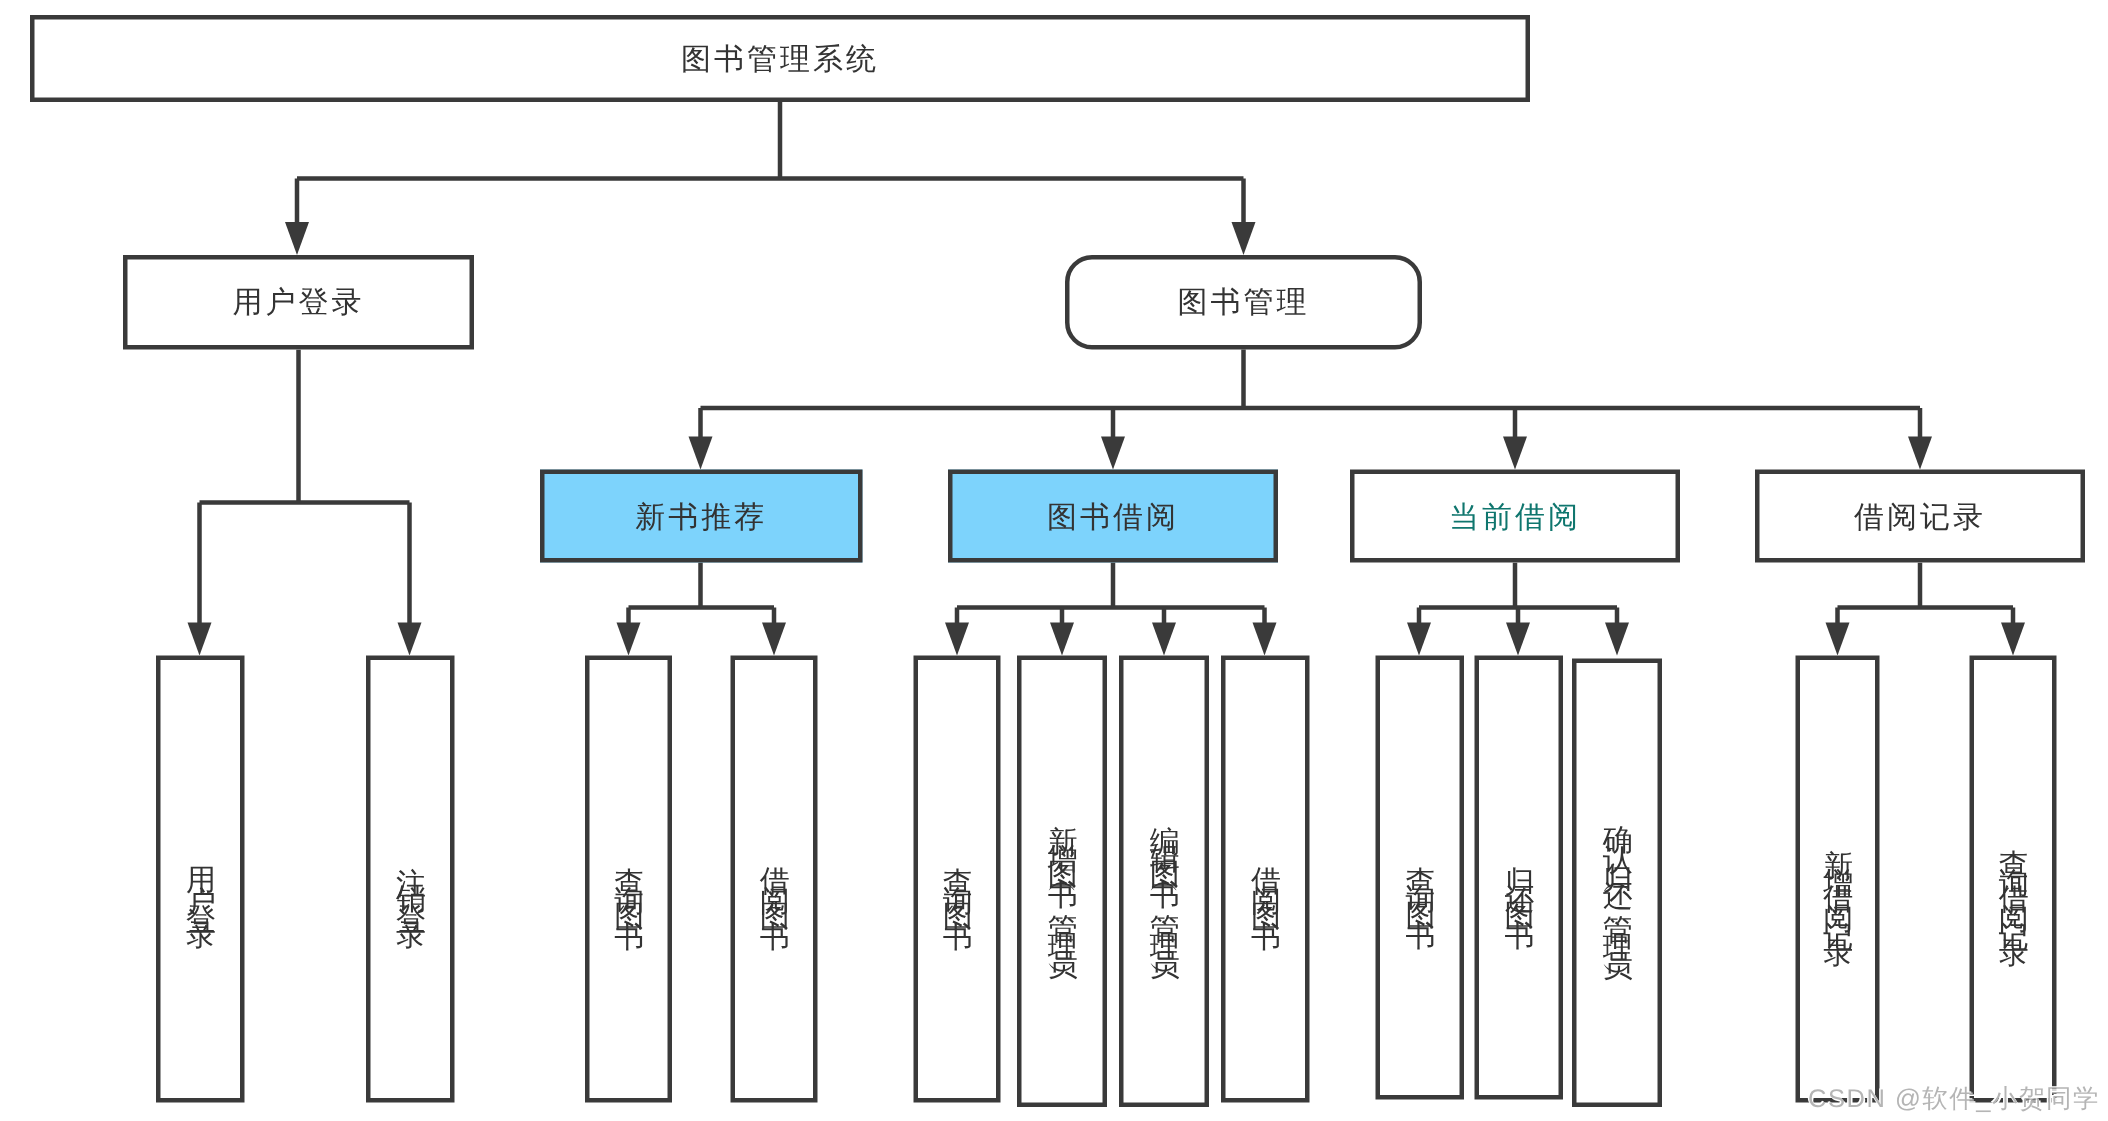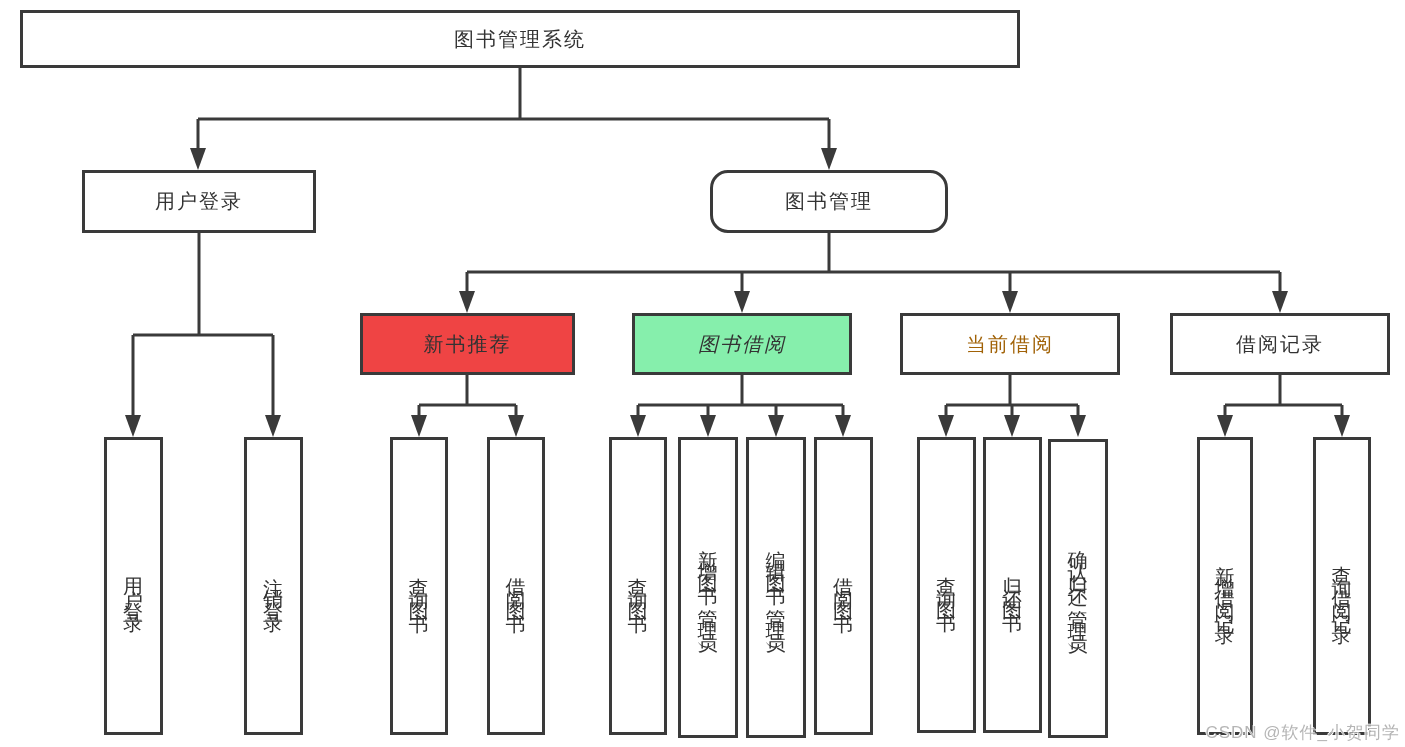--- a/index.html
+++ b/index.html
@@ -106,27 +106,27 @@
   <div id="watermark" style="color: rgb(181, 181, 181);">CSDN @软件_小贺同学</div>
 <div class="node h" style="left: 20px; top: 10px; width: 1000px; height: 58px; border-color: rgb(58, 58, 58); background: rgb(255, 255, 255); color: rgb(51, 51, 51);">
       <span class="lbl">图书管理系统</span>
     </div>
     <div class="node h" style="left: 82px; top: 170px; width: 234px; height: 63px; border-color: rgb(58, 58, 58); background: rgb(255, 255, 255); color: rgb(51, 51, 51);">
       <span class="lbl">用户登录</span>
     </div>
     <div class="node h" style="left: 710px; top: 170px; width: 238px; height: 63px; border-color: rgb(58, 58, 58); background: rgb(255, 255, 255); color: rgb(51, 51, 51); border-radius: 18px;">
       <span class="lbl">图书管理</span>
     </div>
-    <div class="node h" style="left: 360px; top: 313px; width: 215px; height: 62px; border-color: rgb(58, 58, 58); background: #ef4444; color: rgb(51, 51, 51);">
+    <div class="node h" style="left: 360px; top: 313px; width: 215px; height: 62px; border-color: rgb(58, 58, 58); background: #7dd3fc; color: rgb(51, 51, 51);">
       <span class="lbl">新书推荐</span>
     </div>
-    <div class="node h" style="left: 632px; top: 313px; width: 220px; height: 62px; border-color: rgb(58, 58, 58); background: #86efac; color: rgb(51, 51, 51); font-style: italic;">
+    <div class="node h" style="left: 632px; top: 313px; width: 220px; height: 62px; border-color: rgb(58, 58, 58); background: #7dd3fc; color: rgb(51, 51, 51);">
       <span class="lbl">图书借阅</span>
     </div>
-    <div class="node h" style="left: 900px; top: 313px; width: 220px; height: 62px; border-color: rgb(58, 58, 58); background: rgb(255, 255, 255); color: #a16207;">
+    <div class="node h" style="left: 900px; top: 313px; width: 220px; height: 62px; border-color: rgb(58, 58, 58); background: rgb(255, 255, 255); color: #0f766e;">
       <span class="lbl">当前借阅</span>
     </div>
     <div class="node h" style="left: 1170px; top: 313px; width: 220px; height: 62px; border-color: rgb(58, 58, 58); background: rgb(255, 255, 255); color: rgb(51, 51, 51);">
       <span class="lbl">借阅记录</span>
     </div>
     <div class="node v" style="left: 104px; top: 437px; width: 59px; height: 298px; border-color: rgb(58, 58, 58); background: rgb(255, 255, 255); color: rgb(51, 51, 51);">
       <span class="lbl">用户登录</span>
     </div>
     <div class="node v" style="left: 244px; top: 437px; width: 59px; height: 298px; border-color: rgb(58, 58, 58); background: rgb(255, 255, 255); color: rgb(51, 51, 51);">
       <span class="lbl">注销登录</span>

